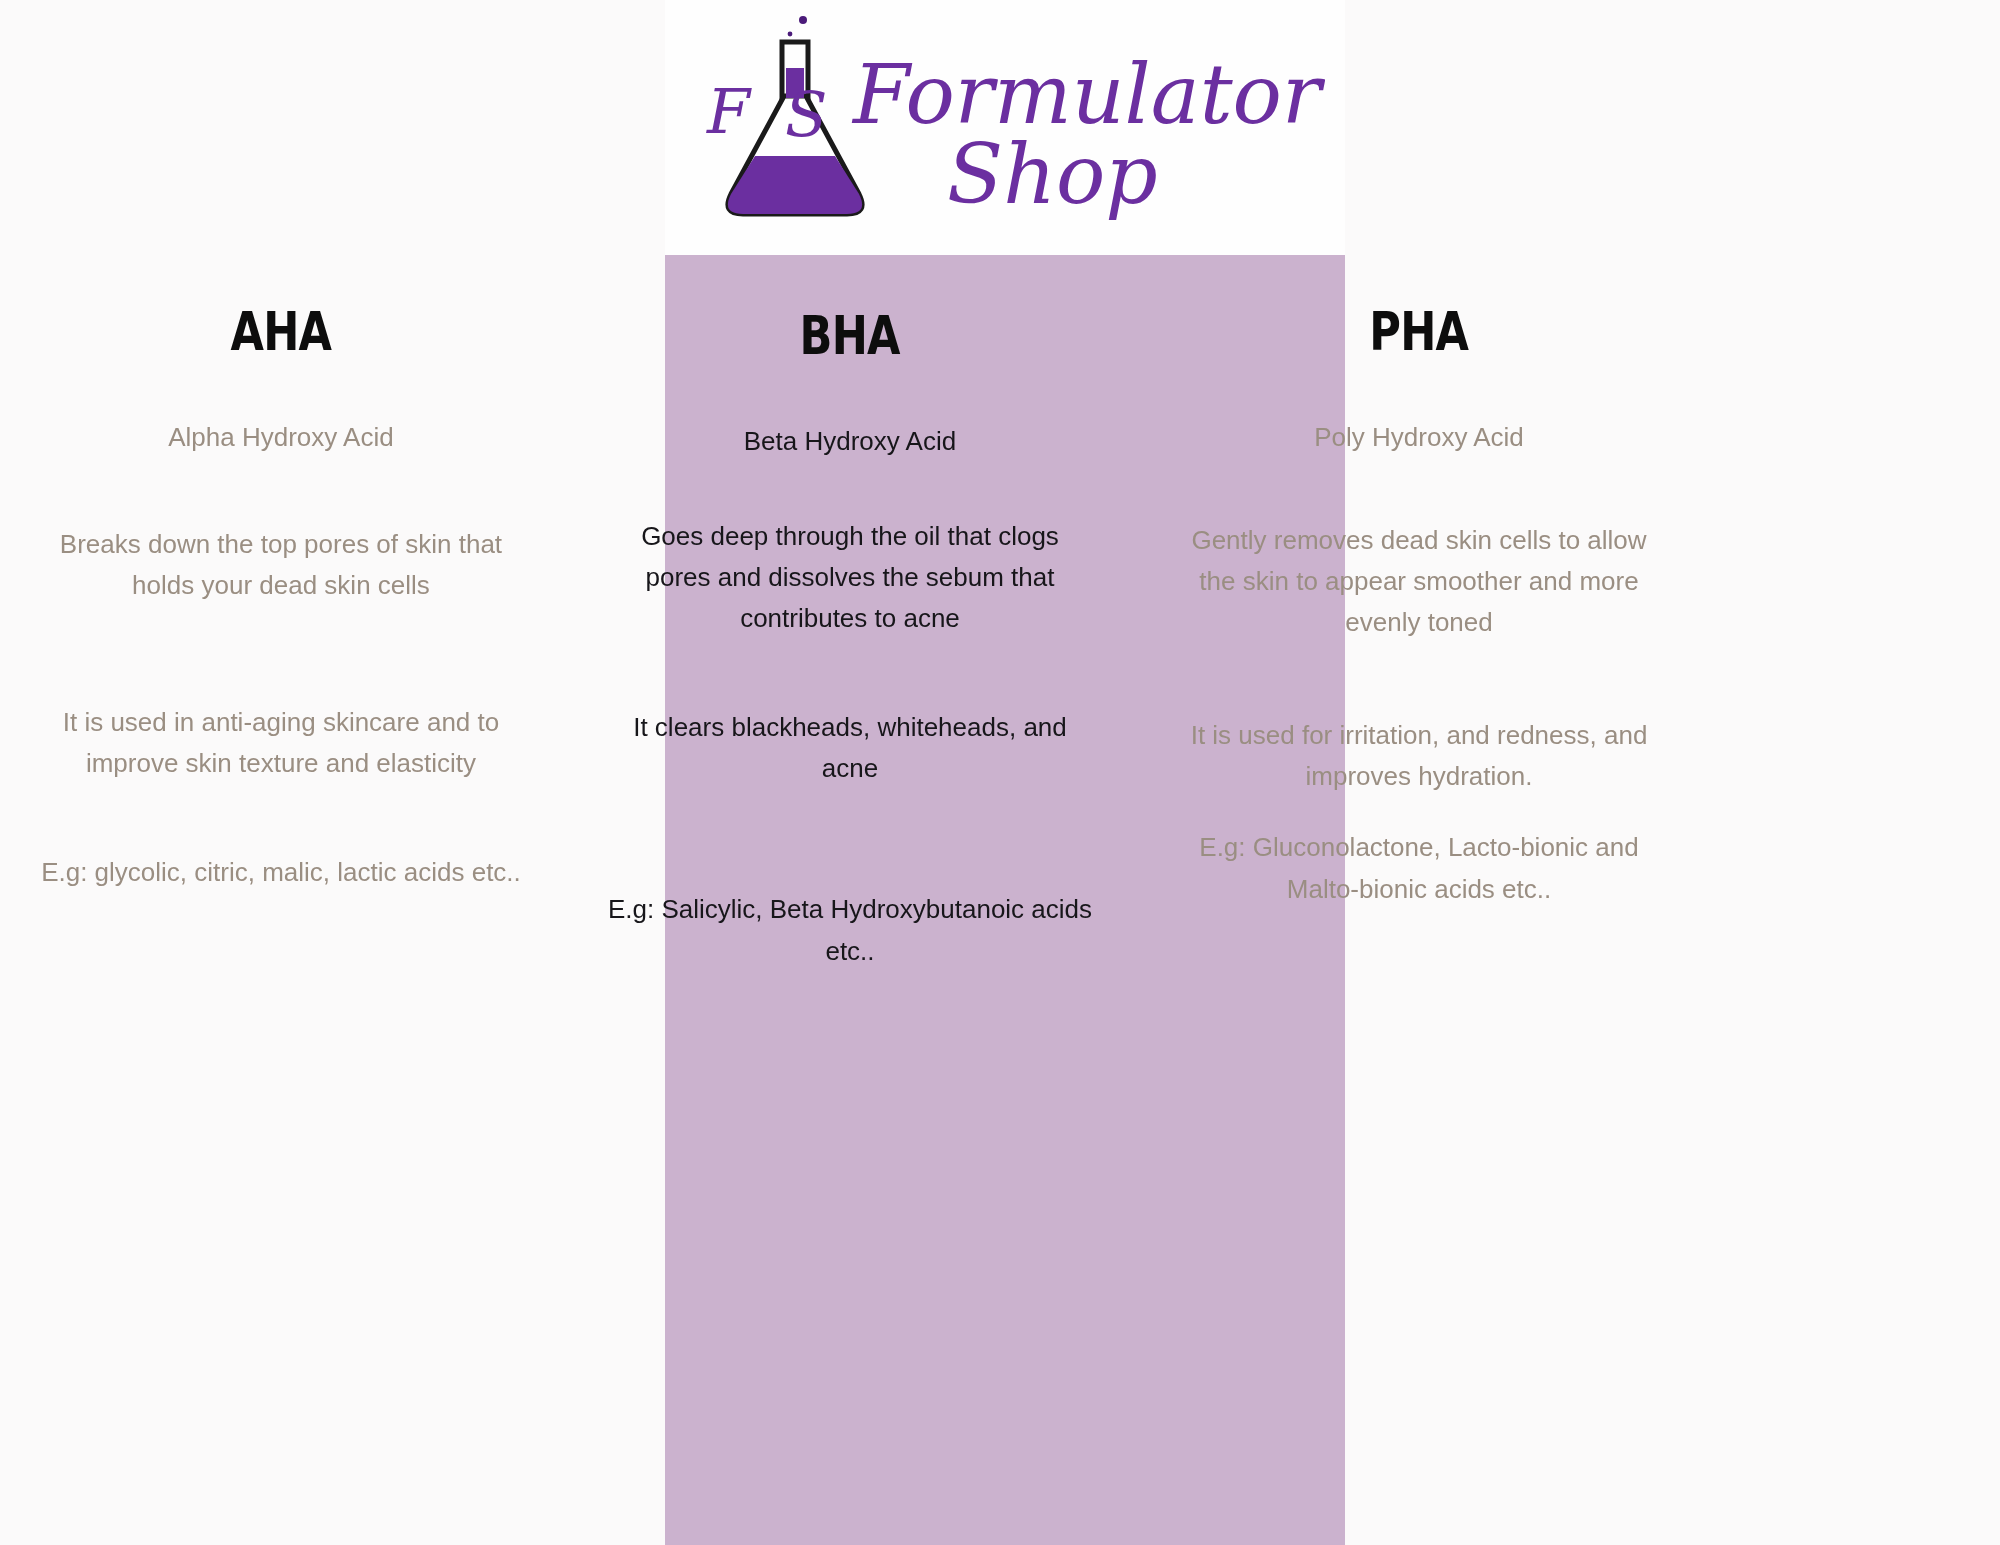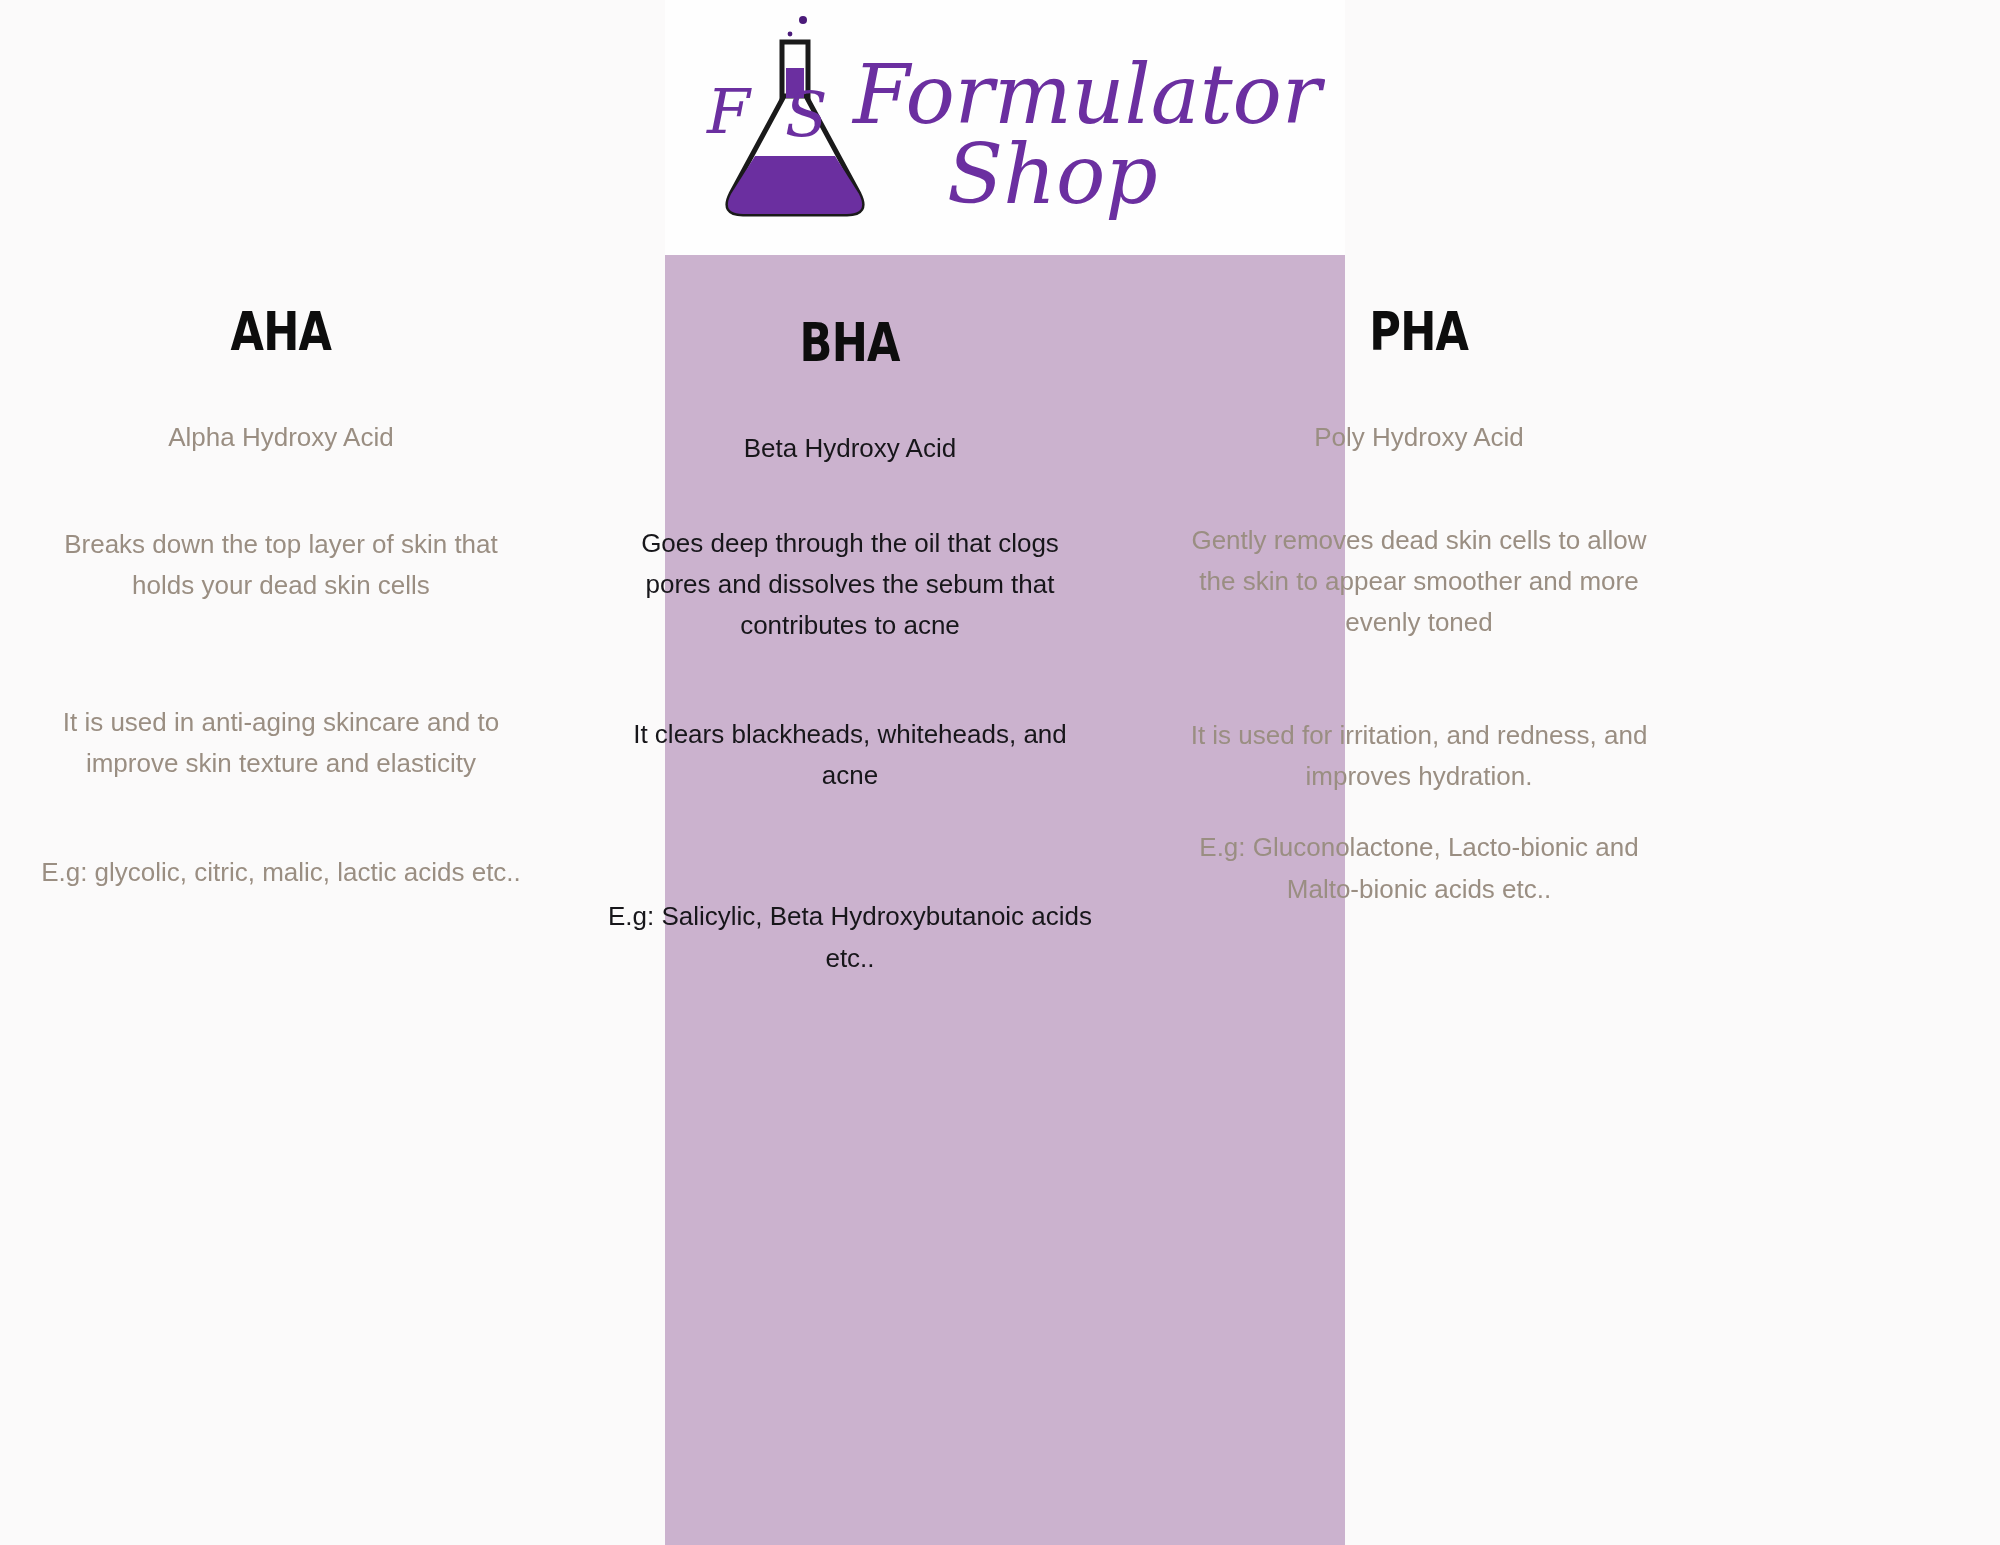--- a/index.html
+++ b/index.html
@@ -65,21 +65,21 @@
   .col {
     width: 665px;
     box-sizing: border-box;
     padding: 0 40px;
     display: flex;
     flex-direction: column;
     align-items: center;
   }
   .col.center {
     width: 680px;
-    padding: 11px 45px;
+    padding: 4px 45px;
   }
   .col-title {
     font-family: "DejaVu Sans", sans-serif;
     font-weight: bold;
     font-size: 54px;
     letter-spacing: -1px;
     color: #0d0d0d;
     margin-top: 300px;
     margin-bottom: 0;
     transform: scaleX(0.80);
@@ -155,21 +155,21 @@
         <text x="262" y="195" font-family="DejaVu Serif, serif" font-style="italic" font-size="82" fill="#6b2fa0">Shop</text>
       </svg>
     </div>
   </div>
 
   <div class="columns">
 
     <div class="col left">
       <div class="col-title">AHA</div>
       <p class="para p-subtitle">Alpha Hydroxy Acid</p>
-      <p class="para p-2">Breaks down the top layer of skin that holds your dead skin cells</p>
+      <p class="para p-2">Breaks down the top pores of skin that holds your dead skin cells</p>
       <p class="para p-3">It is used in anti-aging skincare and to improve skin texture and elasticity</p>
       <p class="para p-4">E.g: glycolic, citric, malic, lactic acids etc..</p>
     </div>
 
     <div class="col center">
       <div class="col-title">BHA</div>
       <p class="para p-subtitle">Beta Hydroxy Acid</p>
       <p class="para p-2">Goes deep through the oil that clogs pores and dissolves the sebum that contributes to acne</p>
       <p class="para p-3">It clears blackheads, whiteheads, and acne</p>
       <p class="para p-4">E.g: Salicylic, Beta Hydroxybutanoic acids etc..</p>

